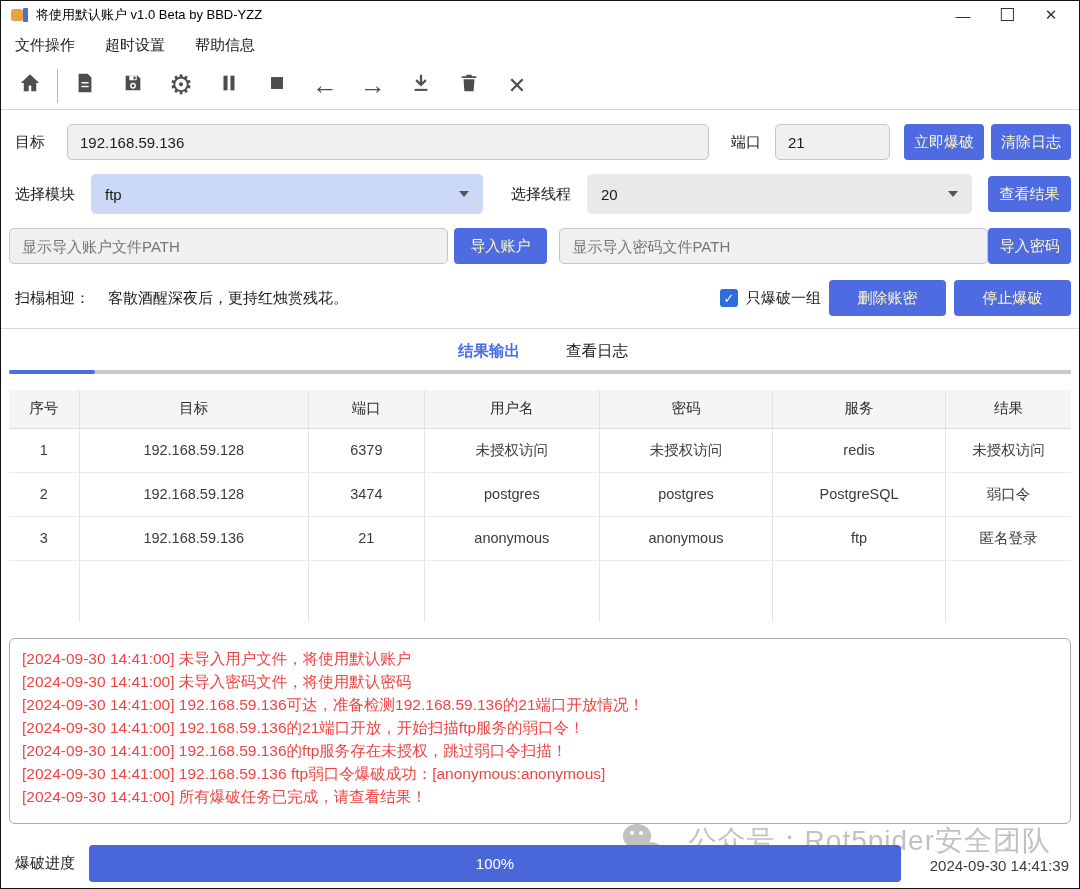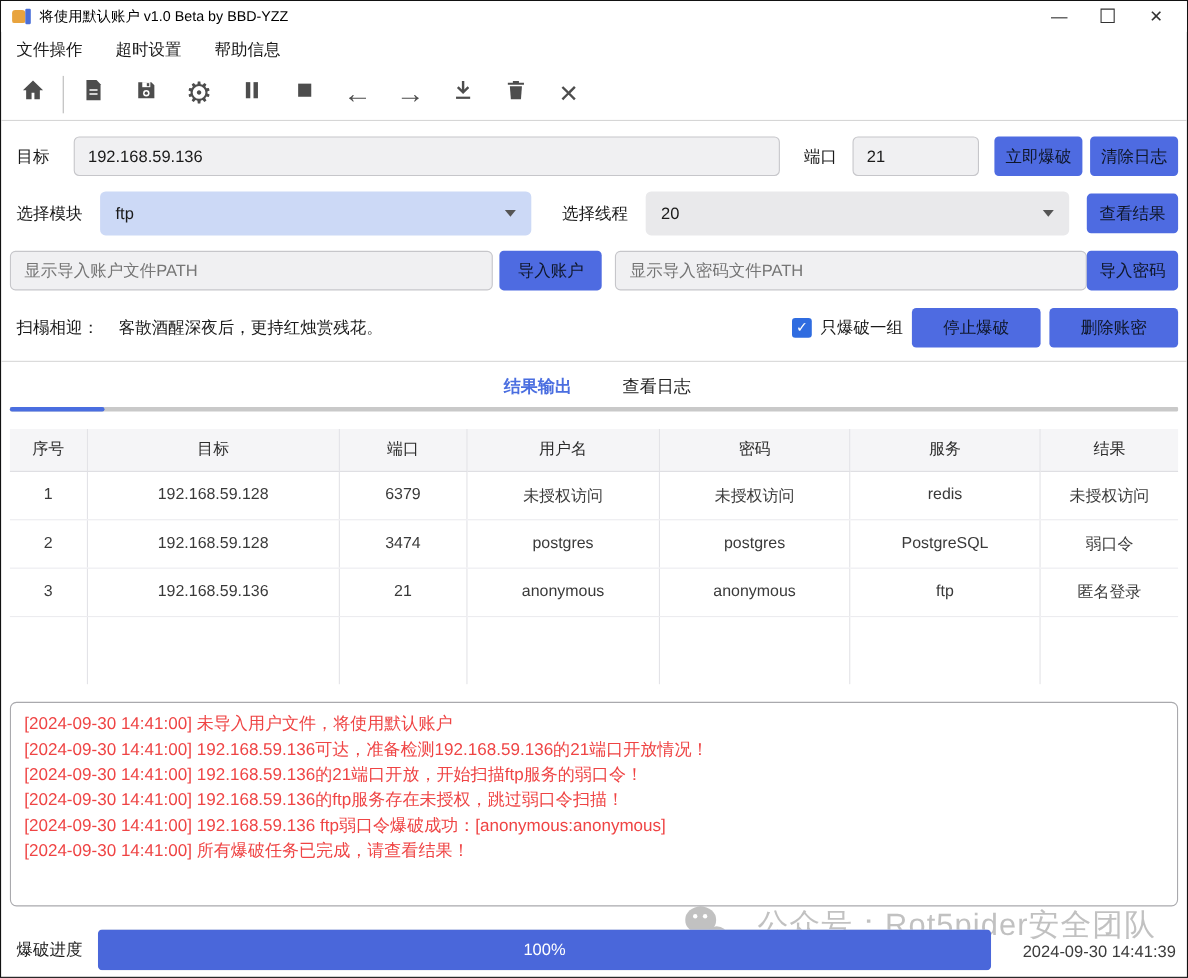--- a/index.html
+++ b/index.html
@@ -28,21 +28,21 @@
   .tool-gap { width:10px; }
   
   .rows { padding:6px 8px 0 8px; }
   .frow { display:flex; align-items:center; height:52px; }
   .flabel { font-size:15px; color:#1a1a1a; white-space:nowrap; }
   .tinput {
     height:36px; background:#f0f0f2; border:1px solid #c6c6ca; border-radius:5px;
     font-size:15px; color:#1a1a1a; padding:0 12px; font-family:inherit; outline:none;
   }
   .btn {
-    height:36px; border:none; border-radius:4px; color:#0f172a; font-size:15px;
+    height:36px; border:none; border-radius:4px; color:#fef9c3; font-size:15px;
     font-family:inherit; display:flex; align-items:center; justify-content:center; cursor:pointer;
   }
   .sel { height:40px; border-radius:5px; display:flex; align-items:center; padding:0 14px; font-size:15px; color:#1a1a1a; position:relative; }
   .sel .caret { position:absolute; right:14px; top:50%; transform:translateY(-50%); width:0; height:0; border-left:5px solid transparent; border-right:5px solid transparent; border-top:6px solid #555; }
   
   .checkbox { width:18px; height:18px; border-radius:3px; display:flex; align-items:center; justify-content:center; color:#fff; font-size:13px; margin-right:8px; }
   .hsep { height:1px; background:#d8d8d8; margin:4px 0 0 0; }
   
   .tabs { padding:12px 8px 0 8px; }
   .tab-labels { display:flex; gap:46px; padding-left:6px;justify-content:center; }
@@ -208,22 +208,22 @@
 
   <div class="frow">
     <span class="flabel" style="margin-left:6px;">扫榻相迎：</span>
     <span class="flabel" style="margin-left:18px;">客散酒醒深夜后，更持红烛赏残花。</span>
     <div style="display:flex; align-items:center; margin-left:auto;">
       <span class="checkbox checkbox-bg" style="background: rgb(47, 108, 224);">
           <span>✓</span>
         </span>
       <span class="flabel">只爆破一组</span>
     </div>
+    <button class="btn accent-bg" style="margin-left: 8px; width: 117px; background: rgb(78, 107, 225);">删除账密</button>
     <button class="btn accent-bg" style="margin-left: 8px; width: 117px; background: rgb(78, 107, 225);">停止爆破</button>
-    <button class="btn accent-bg" style="margin-left: 8px; width: 117px; background: rgb(78, 107, 225);">删除账密</button>
   </div>
 </div>
 <div class="hsep"></div>
 
 <div class="tabs">
   <div class="tab-labels">
     <span class="tab active tab-active-color" style="color: rgb(74, 110, 224);">结果输出</span>
     <span class="tab">查看日志</span>
   </div>
   <div class="tab-track">
@@ -289,20 +289,21 @@
           <td></td>
           <td></td>
           <td></td>
       </tr>
     </tbody>
   </table>
 </div>
 
 <div class="log">
   <div>[2024-09-30 14:41:00] 未导入用户文件，将使用默认账户</div>
+  <div>[2024-09-30 14:41:00] 未导入密码文件，将使用默认密码</div>
   <div>[2024-09-30 14:41:00] 192.168.59.136可达，准备检测192.168.59.136的21端口开放情况！</div>
   <div>[2024-09-30 14:41:00] 192.168.59.136的21端口开放，开始扫描ftp服务的弱口令！</div>
   <div>[2024-09-30 14:41:00] 192.168.59.136的ftp服务存在未授权，跳过弱口令扫描！</div>
   <div>[2024-09-30 14:41:00] 192.168.59.136 ftp弱口令爆破成功：[anonymous:anonymous]</div>
   <div>[2024-09-30 14:41:00] 所有爆破任务已完成，请查看结果！</div>
 </div>
 
 <div class="watermark">
   <span class="wm-icon">
       <span class="b1"></span>

